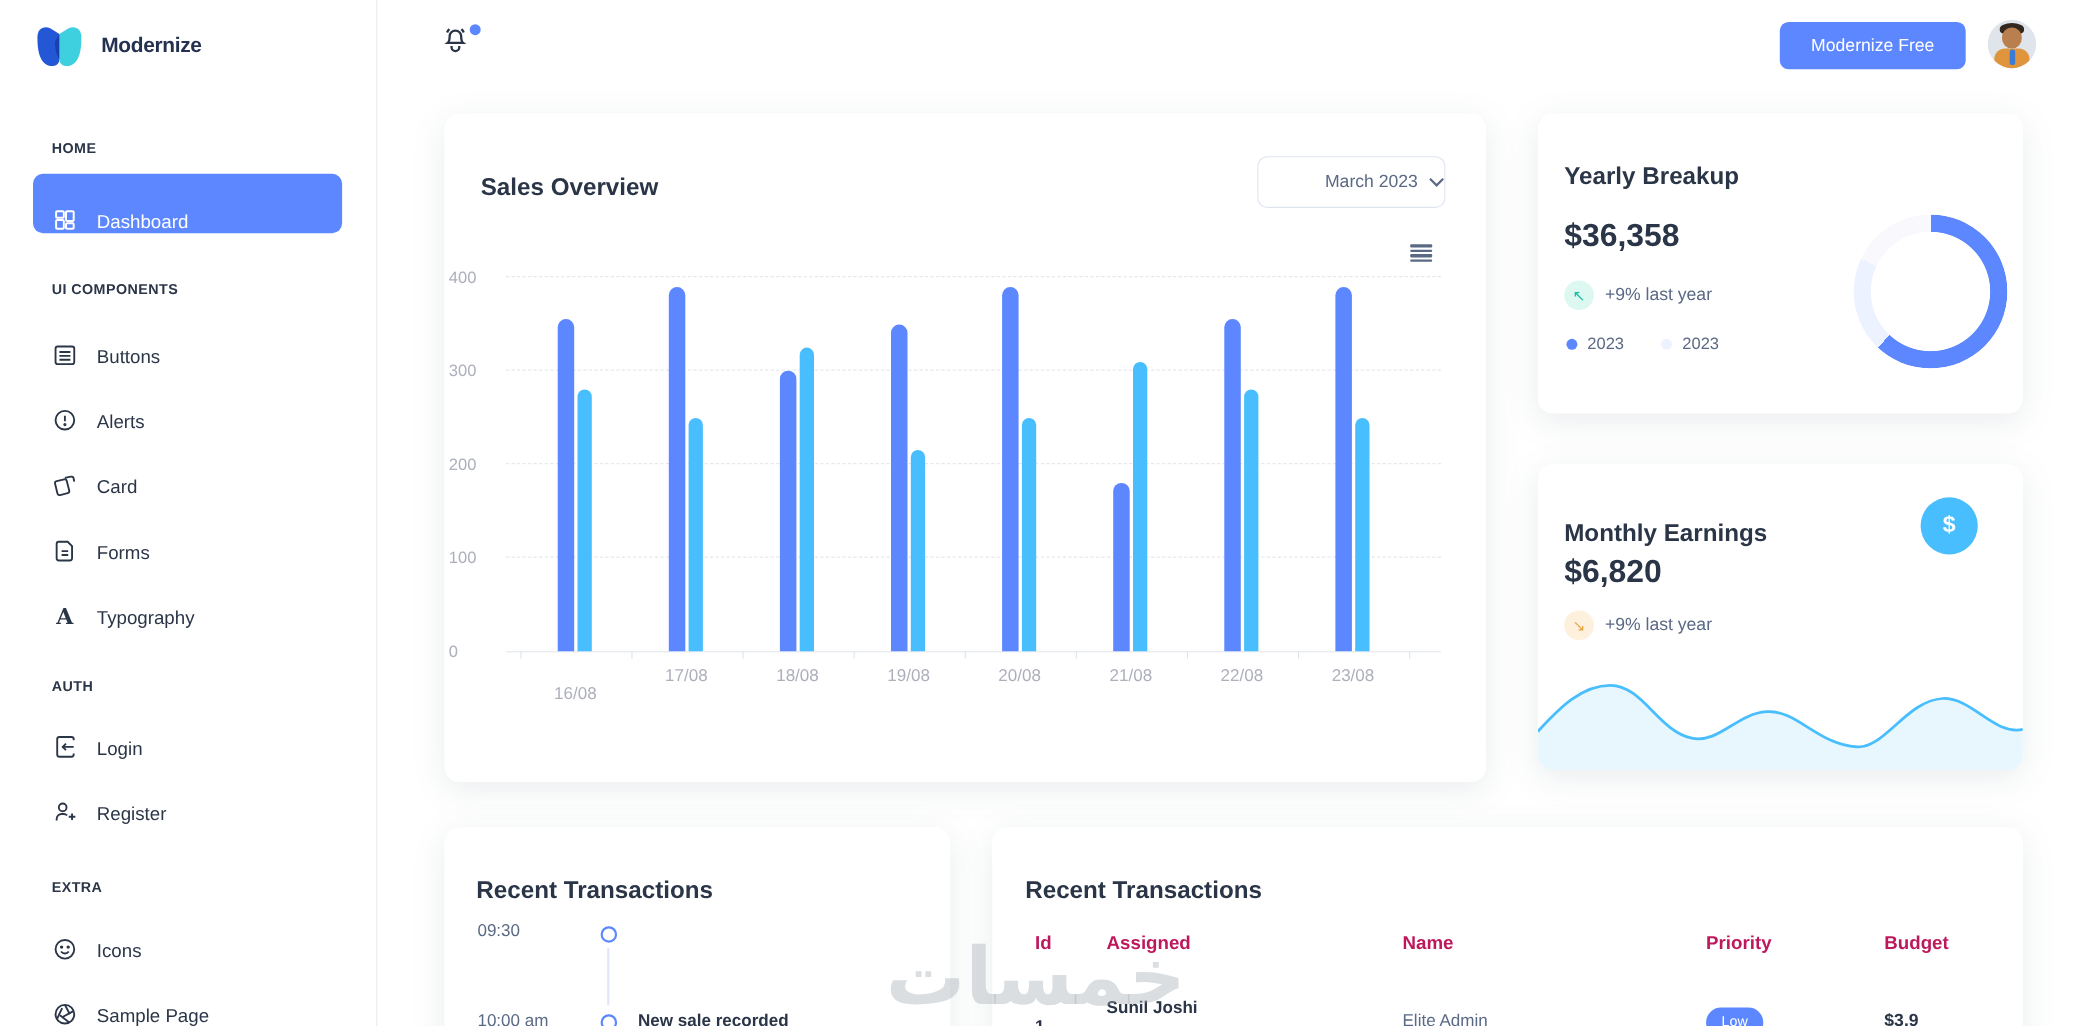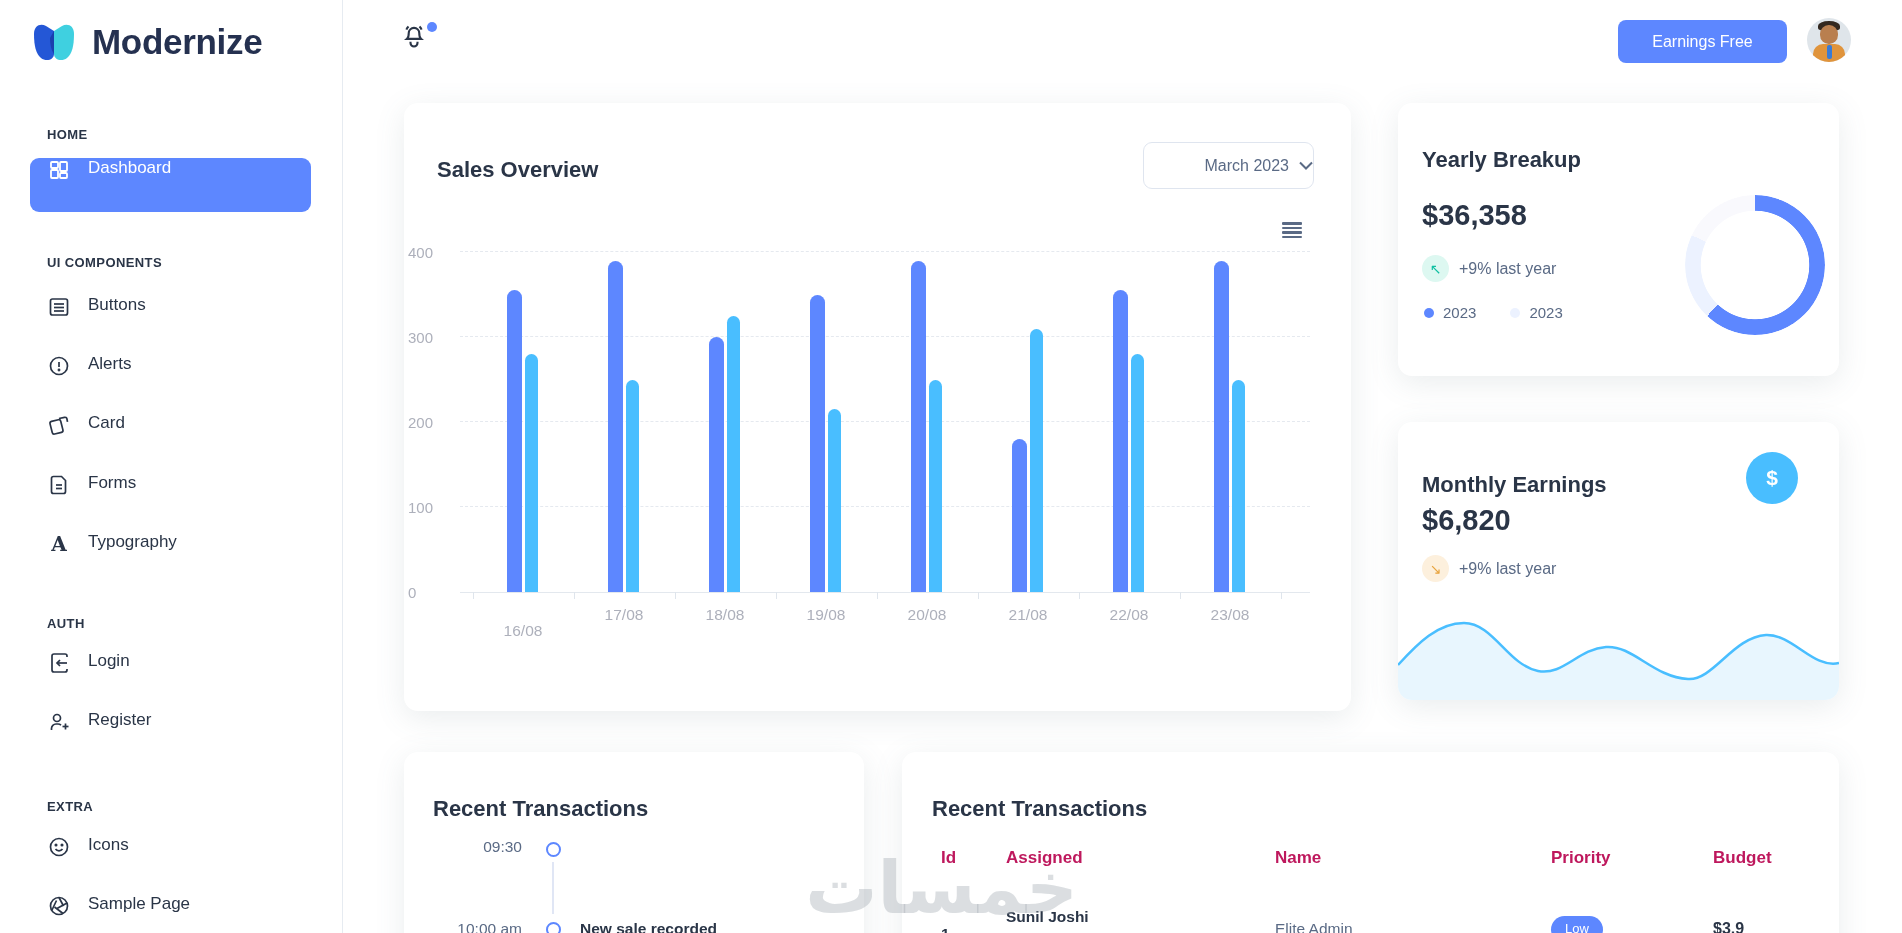--- a/index.html
+++ b/index.html
@@ -3,23 +3,23 @@
 <meta charset="utf-8">
 <style>
   html,body{margin:0;padding:0;background:#fff;}
   .app{position:relative;width:1902px;height:933px;overflow:hidden;background:#ffffff;
        font-family:"Liberation Sans",sans-serif;color:#2A3547;}
 
   
   .sidebar{position:absolute;left:0;top:0;width:342px;height:933px;background:#fff;border-right:1px solid #e6ebf1;}
   .logo{position:absolute;left:30px;top:20px;display:flex;align-items:center;gap:14px;}
   .logo-mark{position:relative;width:48px;height:44px;}
-  .logo-text{font-size:35px;font-weight:700;color:#253150;letter-spacing:-0.3px;}
+  .logo-text{font-size:19px;font-weight:700;color:#253150;letter-spacing:-0.3px;}
   .sec-label{position:absolute;left:47px;font-size:13px;font-weight:700;letter-spacing:.4px;color:#2A3547;}
-  .side-item{position:absolute;left:30px;width:281px;height:40px;display:flex;align-items:flex-start;gap:17px;
+  .side-item{position:absolute;left:30px;width:281px;height:40px;display:flex;align-items:flex-end;gap:17px;
              padding-left:17px;box-sizing:border-box;border-radius:9px;cursor:pointer;}
   .side-item .lbl{font-size:17px;color:#2A3547;}
   .side-item.active{background:#5D87FF;height:54px;}
   .side-item.active .lbl{color:#fff;}
   .sicon{width:24px;height:24px;flex:0 0 24px;display:block;}
 
   
   .bell-wrap{position:absolute;left:400px;top:22px;width:40px;height:40px;cursor:pointer;}
   .bell-dot{position:absolute;right:3px;top:0px;width:10px;height:10px;border-radius:50%;background:#5D87FF;}
   .dl-btn{position:absolute;left:1618px;top:20px;width:169px;height:43px;border:none;border-radius:8px;
@@ -65,21 +65,21 @@
          mask:radial-gradient(circle closest-side,transparent 77%,#000 78%);}
 
   
   .monthly{left:1398px;top:422px;width:441px;height:278px;text-align:right;}
   .dollar-circle{position:absolute;left:348px;top:30px;width:52px;height:52px;border-radius:50%;background:#49BEFF;
                  display:flex;align-items:center;justify-content:center;color:#fff;font-size:21px;font-weight:700;}
   .wave{position:absolute;left:0;bottom:0;width:441px;height:85px;}
 
   
   .txcard{left:404px;top:752px;width:460px;height:230px;}
-  .tl-time{position:absolute;left:30px;width:88px;text-align:right;font-size:15.5px;color:#5A6A85;}
+  .tl-time{position:absolute;left:30px;width:88px;text-align:left;font-size:15.5px;color:#5A6A85;}
   .tl-dot{position:absolute;left:142px;width:11px;height:11px;border-radius:50%;border:2px solid #5D87FF;background:#fff;}
   .tl-line{position:absolute;left:148px;width:2px;background:#e0e6f5;}
   .tl-text{position:absolute;left:176px;width:230px;font-size:15.5px;line-height:21px;color:#2A3547;}
 
   
   .tbcard{left:902px;top:752px;width:937px;height:230px;}
   .tb-grid{position:absolute;left:39px;right:26px;display:grid;grid-template-columns:65px 269px 276px 162px 1fr;}
   .th{font-size:17px;font-weight:600;color:#be185d;}
   .td-name{font-size:15.5px;font-weight:600;color:#2A3547;padding-top:4px;}
   .td-id{font-size:15.5px;font-weight:600;color:#2A3547;padding-top:21px;}
@@ -205,21 +205,21 @@
   </aside>
 
   <div class="bell-wrap">
     <svg width="28" height="28" viewBox="0 0 24 24" fill="none" stroke="#2A3547" stroke-width="1.8">
       <path d="M9 17 v1 a3 3 0 0 0 6 0 v-1"></path>
       <path d="M12 5 a4.5 4.5 0 0 1 4.5 4.5 c0 3.8 1.5 5 1.5 5 h-12 s1.5 -1.2 1.5 -5 a4.5 4.5 0 0 1 4.5 -4.5 z"></path>
       <path d="M5.5 6.5 a7 7 0 0 1 1.8 -2.6 M18.5 6.5 a7 7 0 0 0 -1.8 -2.6"></path>
     </svg>
     <span class="bell-dot"></span>
   </div>
-  <button class="dl-btn">Earnings Free</button>
+  <button class="dl-btn">Modernize Free</button>
   <div class="avatar">
     <div class="av-hair"></div>
     <div class="av-head"></div>
     <div class="av-body"></div>
     <div class="av-tie"></div>
   </div>
 
   <section class="card sales">
     <h2 class="card-title" style="left:33px;top:36px">Sales Overview</h2>
     <div class="period">

